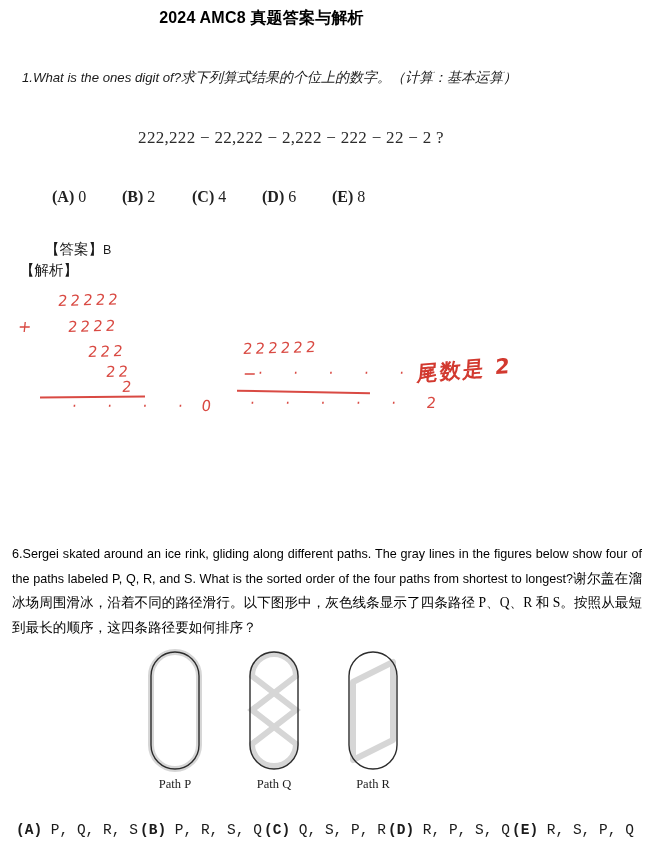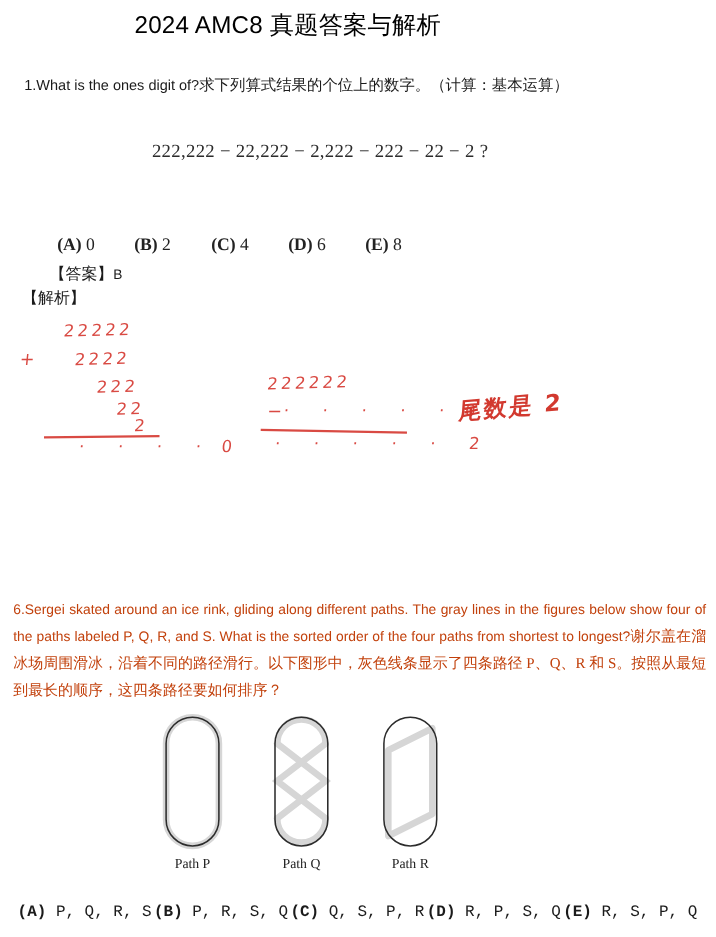--- a/index.html
+++ b/index.html
@@ -17,36 +17,37 @@
   }
 
   
   .doc-title {
     position: absolute;
     top: 8px;
     left: 0;
     width: 523px;
     text-align: center;
     font-family: "Liberation Sans", sans-serif;
-    font-weight: normal;
-    font-size: 22px;
+    font-weight: bold;
+    font-size: 16px;
     letter-spacing: 0.2px;
     color: #000;
   }
 
   
   .q1-stem {
     position: absolute;
     top: 68px;
     left: 22px;
     width: 612px;
     font-family: "Liberation Sans", sans-serif;
     font-size: 13.2px;
     line-height: 20px;
     color: #1b1b1b;
+    font-style: italic;
   }
   .q1-stem .cn {
     font-family: "Liberation Serif", serif;
     font-size: 14px;
   }
 
   .q1-expr {
     position: absolute;
     top: 128px;
     left: 0;
@@ -59,21 +60,20 @@
   }
 
   .q1-choices {
     position: absolute;
     top: 188px;
     left: 52px;
     width: 560px;
     font-family: "Liberation Serif", serif;
     font-size: 16px;
     color: #222;
-    margin-top: 26px;
   }
   .q1-choices .ch {
     display: inline-block;
     width: 70px;
   }
   .q1-choices .lab {
     font-weight: bold;
   }
 
   
@@ -143,21 +143,21 @@
   
   .q6-stem {
     position: absolute;
     top: 543px;
     left: 12px;
     width: 630px;
     font-family: "Liberation Sans", sans-serif;
     font-size: 12.6px;
     line-height: 23.5px;
     text-align: justify;
-    color: #c2410c;
+    color: #000000;
   }
   .q6-stem .cn {
     font-family: "Liberation Serif", serif;
     font-size: 13.6px;
   }
 
   
   .figures {
     position: absolute;
     top: 648px;

